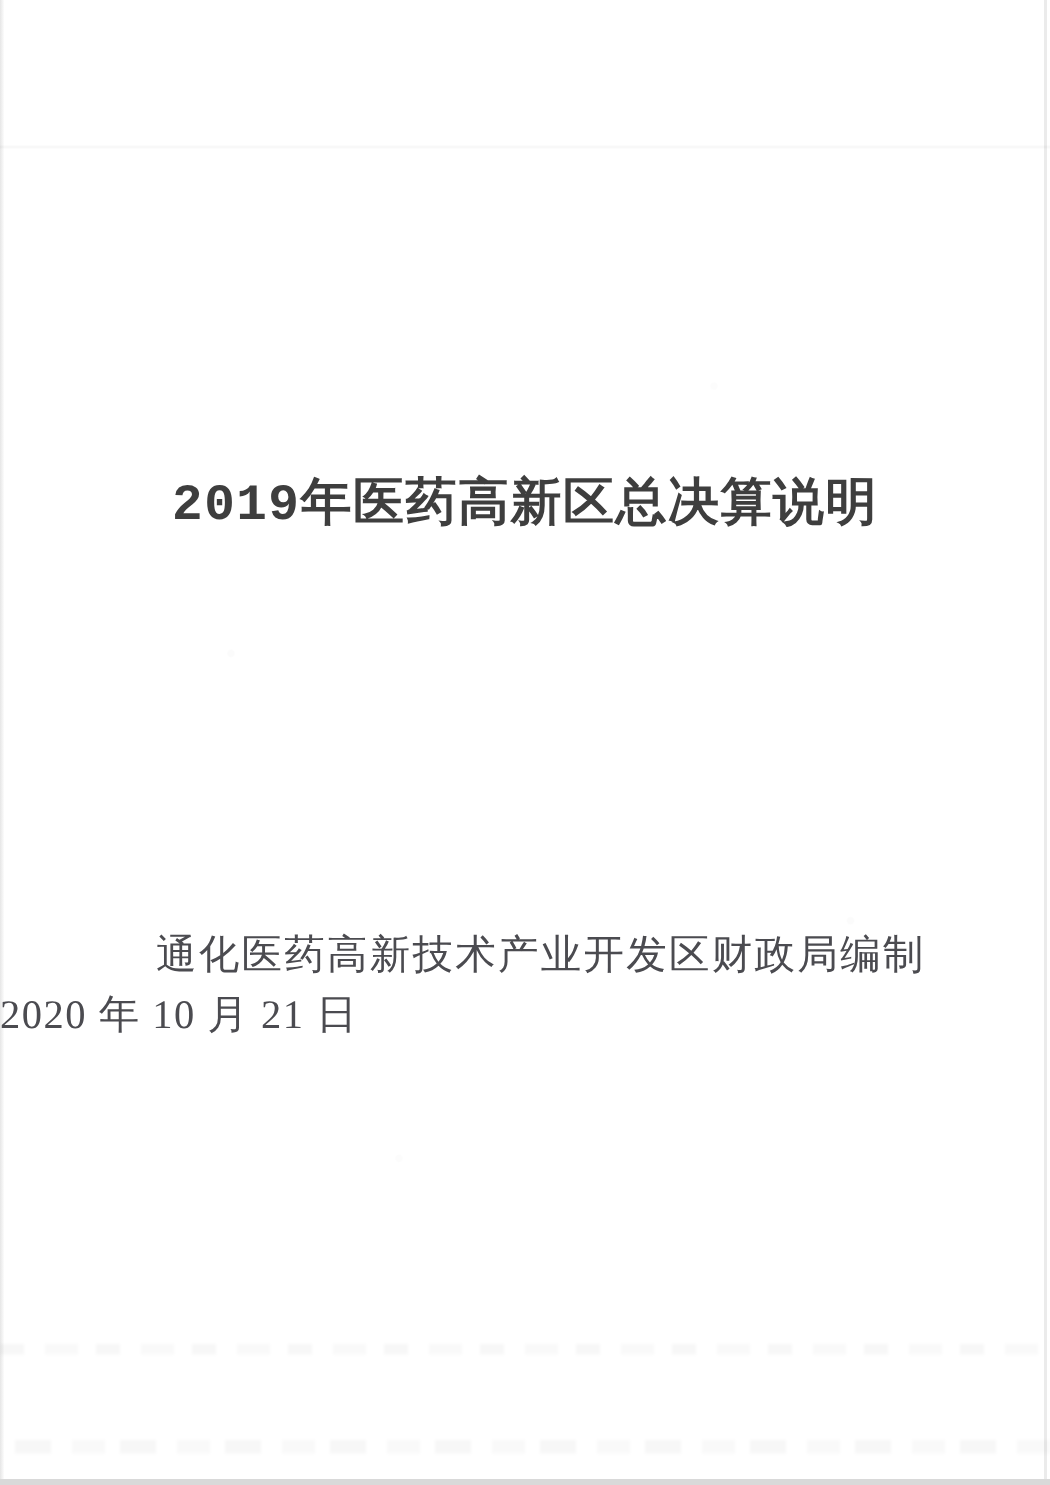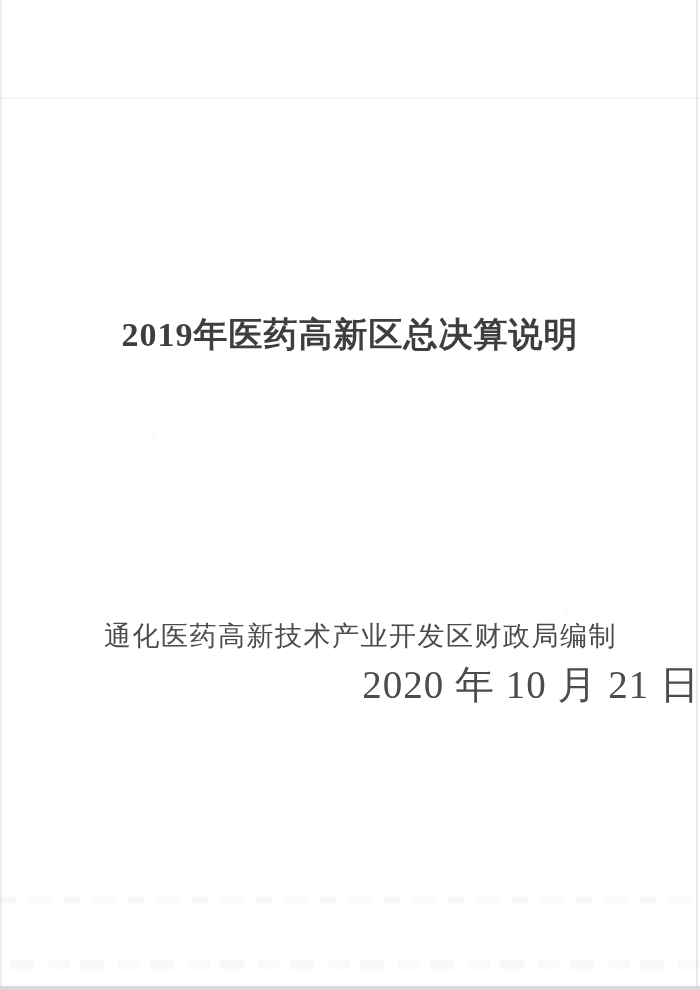--- a/index.html
+++ b/index.html
@@ -28,21 +28,21 @@
       radial-gradient(circle at 81% 62%, rgba(0,0,0,0.015) 0 2px, transparent 3px),
       radial-gradient(circle at 38% 78%, rgba(0,0,0,0.012) 0 2px, transparent 3px);
   }
 
   .doc-title {
     position: absolute;
     top: 312px;
     left: 0;
     width: 100%;
     text-align: center;
-    font-family: Liberation Serif, serif;
+    font-family: Liberation Mono, monospace;
     font-size: 34px;
     font-weight: 700;
     letter-spacing: 1px;
     color: var(--title-text);
     white-space: nowrap;
   }
 
   .compiler-line {
     position: absolute;
     top: 618px;
@@ -56,23 +56,23 @@
     color: var(--body-text);
     white-space: nowrap;
     padding-left: 21px;
   }
 
   .date-line {
     position: absolute;
     top: 658px;
     left: 0;
     width: 100%;
-    text-align: right;
+    text-align: left;
     font-family: "Liberation Serif", "DejaVu Serif", serif;
-    font-size: 39px;
+    font-size: 27px;
     font-weight: 400;
     letter-spacing: 1px;
     color: var(--body-text);
     white-space: nowrap;
   }
 
   
   .edge-left {
     position: absolute;
     left: 0; top: 0;

